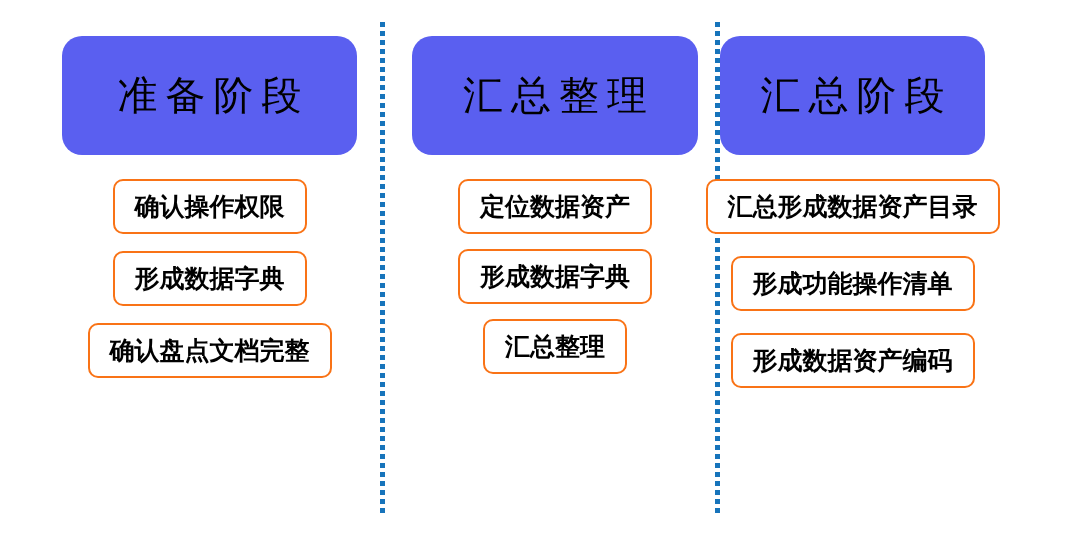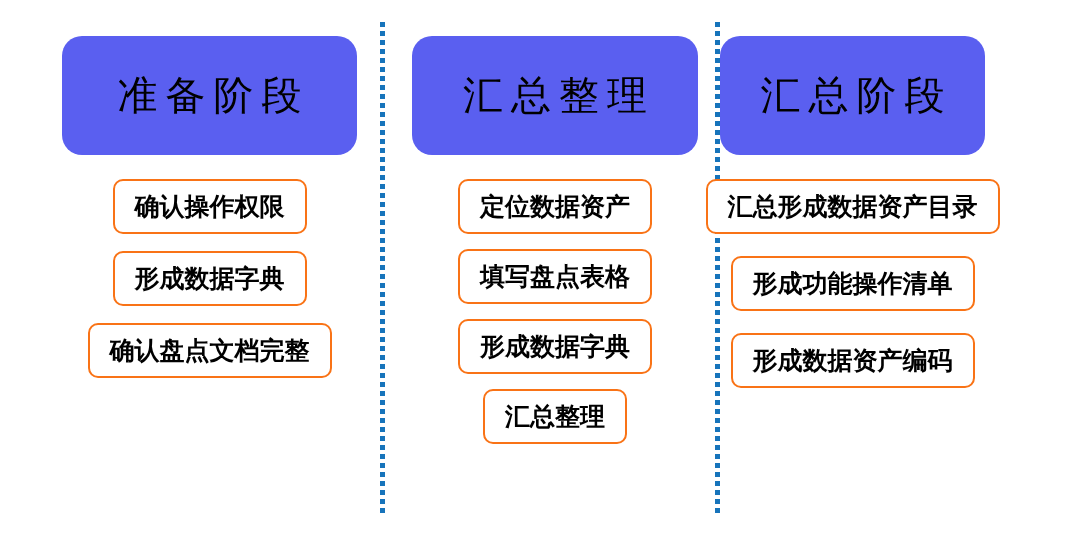--- a/index.html
+++ b/index.html
@@ -87,21 +87,20 @@
       <div class="step">确认盘点文档完整</div>
     </div>
   </div>
 
   <div class="divider divider-1"></div>
 
   <div class="col col-2">
     <div class="phase-header">汇总整理</div>
     <div class="steps">
       <div class="step">定位数据资产</div>
-      <div class="step">填写盘点表格</div>
       <div class="step">形成数据字典</div>
       <div class="step">汇总整理</div>
     </div>
   </div>
 
   <div class="divider divider-2"></div>
 
   <div class="col col-3">
     <div class="phase-header">汇总阶段</div>
     <div class="steps">

